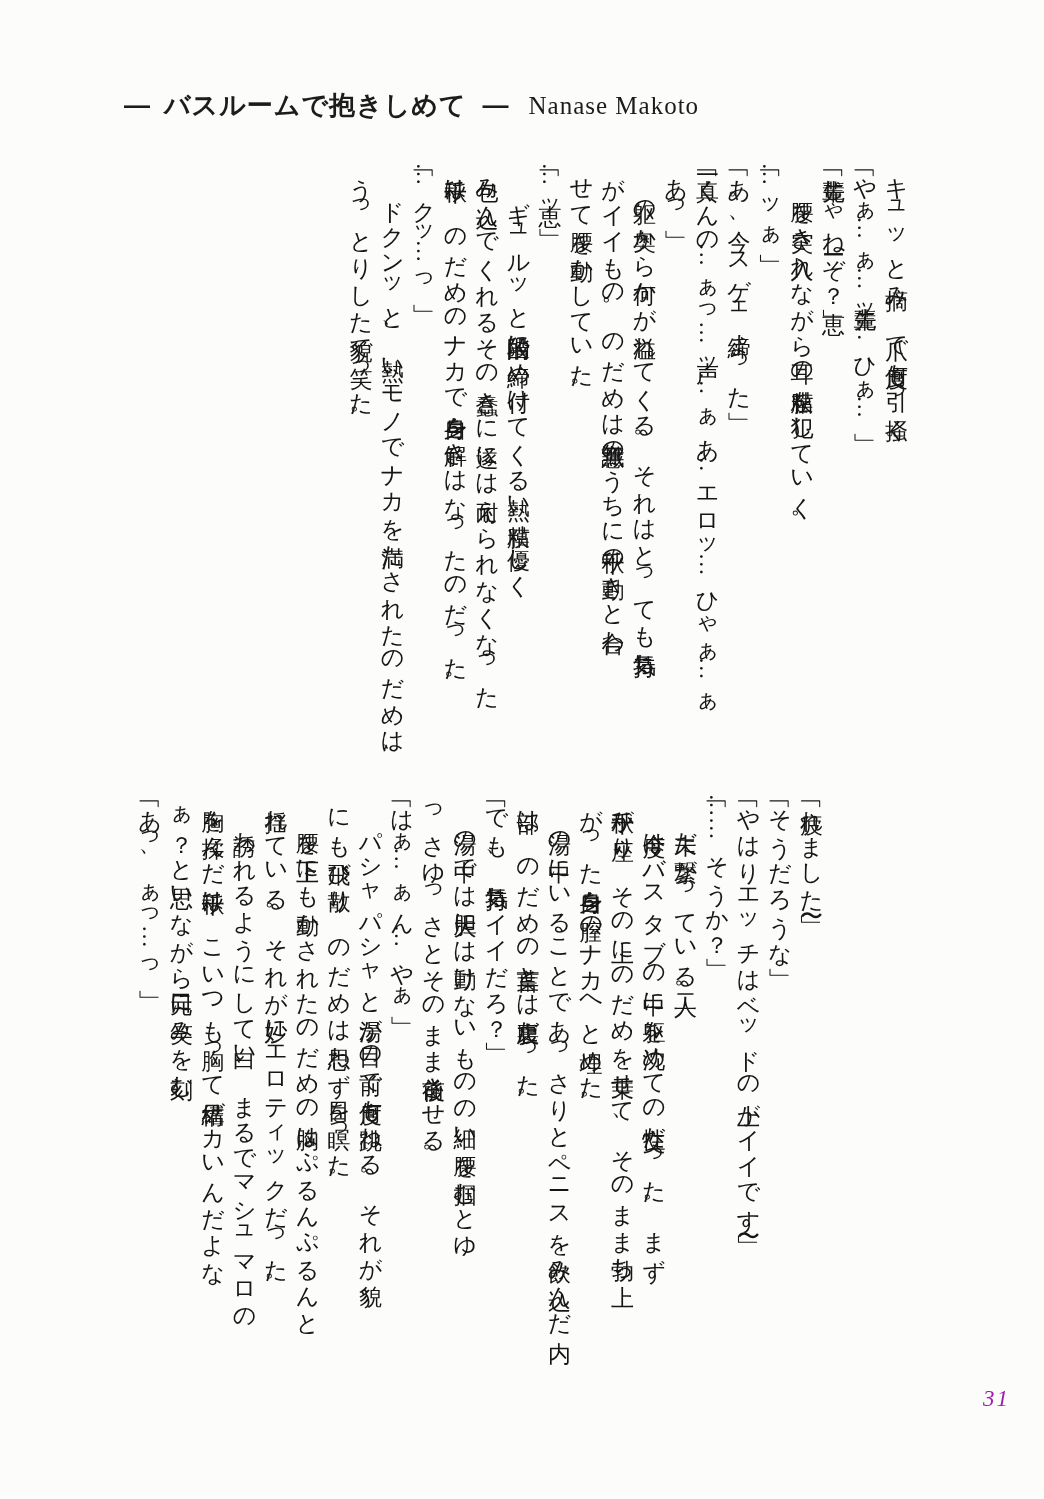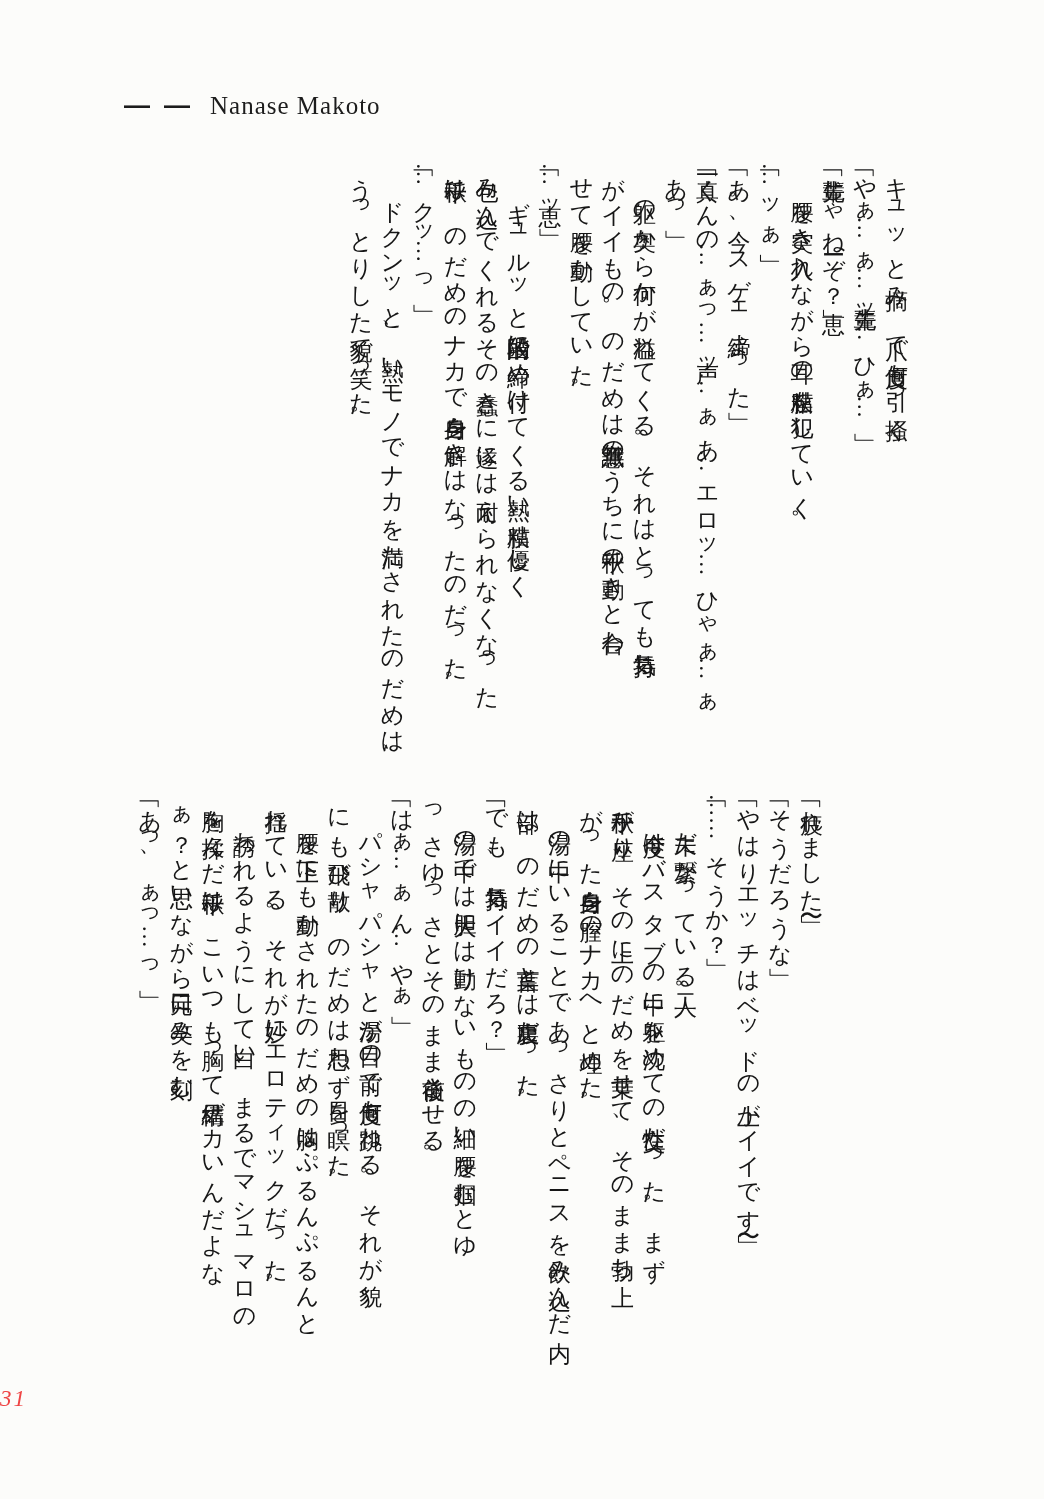--- a/index.html
+++ b/index.html
@@ -73,35 +73,36 @@
     top: 793px;
     right: 217px;
     height: 596px;
   }
   
   .page-number {
     position: absolute;
     top: 1386px;
     left: 0;
     width: 1010px;
-    text-align: left;
+    text-align: right;
     font-family: "Liberation Serif", serif;
     font-style: italic;
     font-size: 23px;
     letter-spacing: 2px;
-    color: #ef4444;
+    color: #a21caf;
   }
 </style>
 </head>
 <body>
 
 <div class="page">
 
   <div class="header">
     <span class="dash">―</span>
+    <span class="title">バスルームで抱きしめて</span>
     <span class="dash">―</span>
     <span class="author">Nanase Makoto</span>
   </div>
 
   <section class="vblock block-top">
       <p class="line">キュッと摘み、爪で何度も引っ掻く。</p>
       <p class="line">「やぁ…ぁ…先輩ッ…ひぁ…」</p>
       <p class="line">「先輩じゃねーぞ？恵」</p>
       <p class="line indent">腰を突き入れながら耳の粘膜を犯していく。</p>
       <p class="line">「…ッぁ」</p>

